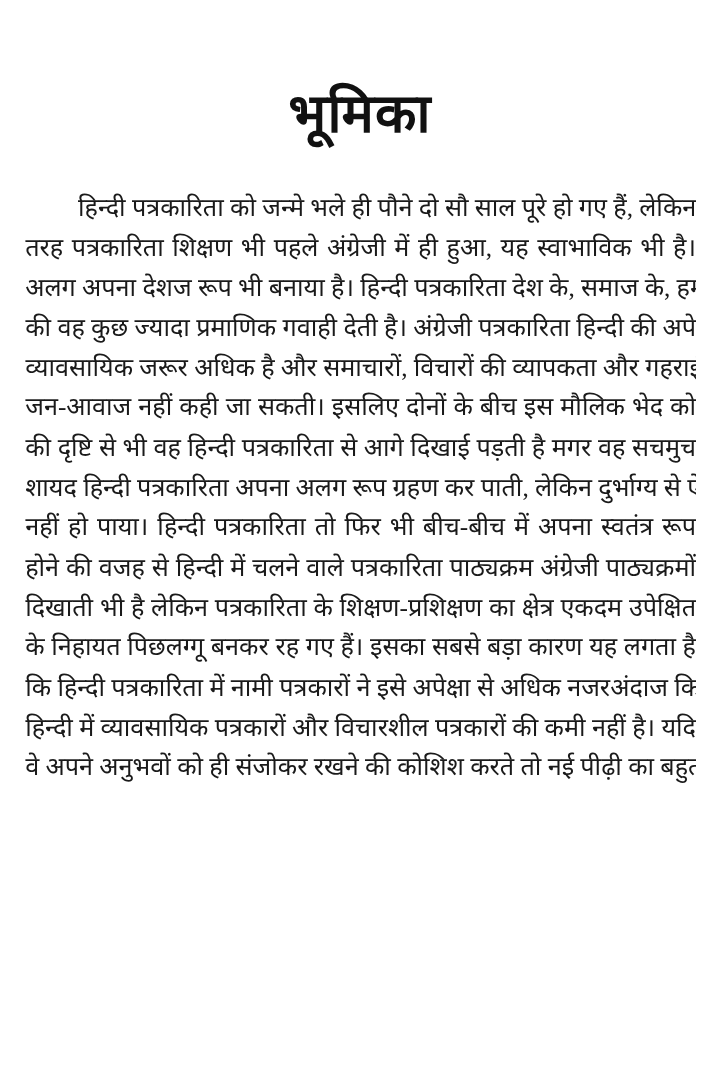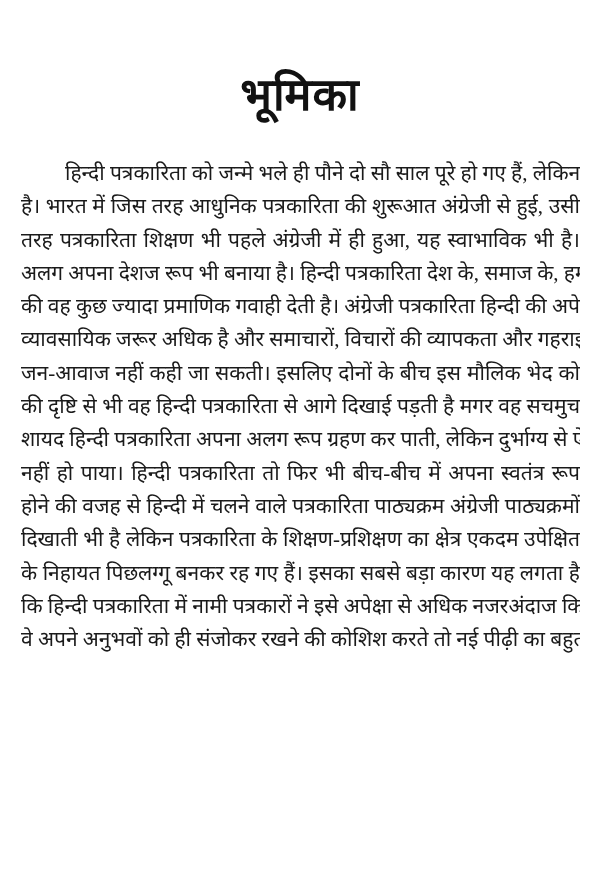--- a/index.html
+++ b/index.html
@@ -48,28 +48,28 @@
     padding-left: 44px;
   }
 </style>
 </head>
 <body>
 
 <div class="page">
   <h1 class="page-title">भूमिका</h1>
   <div class="body-text">
     <div class="body-line indent-first">हिन्दी पत्रकारिता को जन्मे भले ही पौने दो सौ साल पूरे हो गए हैं, लेकिन</div>
-    <div class="body-line">है। भारत में जिस तरह आधुनिक पत्रकारिता की शुरूआत अंग्रेजी से हुई, उसी</div>
     <div class="body-line">तरह पत्रकारिता शिक्षण भी पहले अंग्रेजी में ही हुआ, यह स्वाभाविक भी है।</div>
     <div class="body-line">अलग अपना देशज रूप भी बनाया है। हिन्दी पत्रकारिता देश के, समाज के, हमारी</div>
     <div class="body-line">की वह कुछ ज्यादा प्रमाणिक गवाही देती है। अंग्रेजी पत्रकारिता हिन्दी की अपेक्षा</div>
     <div class="body-line">व्यावसायिक जरूर अधिक है और समाचारों, विचारों की व्यापकता और गहराई</div>
     <div class="body-line">जन-आवाज नहीं कही जा सकती। इसलिए दोनों के बीच इस मौलिक भेद को</div>
     <div class="body-line">की दृष्टि से भी वह हिन्दी पत्रकारिता से आगे दिखाई पड़ती है मगर वह सचमुच</div>
     <div class="body-line">शायद हिन्दी पत्रकारिता अपना अलग रूप ग्रहण कर पाती, लेकिन दुर्भाग्य से ऐसा</div>
     <div class="body-line">नहीं हो पाया। हिन्दी पत्रकारिता तो फिर भी बीच-बीच में अपना स्वतंत्र रूप</div>
     <div class="body-line">होने की वजह से हिन्दी में चलने वाले पत्रकारिता पाठ्यक्रम अंग्रेजी पाठ्यक्रमों</div>
     <div class="body-line">दिखाती भी है लेकिन पत्रकारिता के शिक्षण-प्रशिक्षण का क्षेत्र एकदम उपेक्षित</div>
     <div class="body-line">के निहायत पिछलग्गू बनकर रह गए हैं। इसका सबसे बड़ा कारण यह लगता है</div>
     <div class="body-line">कि हिन्दी पत्रकारिता में नामी पत्रकारों ने इसे अपेक्षा से अधिक नजरअंदाज किया।</div>
+    <div class="body-line">हिन्दी में व्यावसायिक पत्रकारों और विचारशील पत्रकारों की कमी नहीं है। यदि</div>
     <div class="body-line">वे अपने अनुभवों को ही संजोकर रखने की कोशिश करते तो नई पीढ़ी का बहुत</div>
   </div>
 </div>
 
 </body></html>

